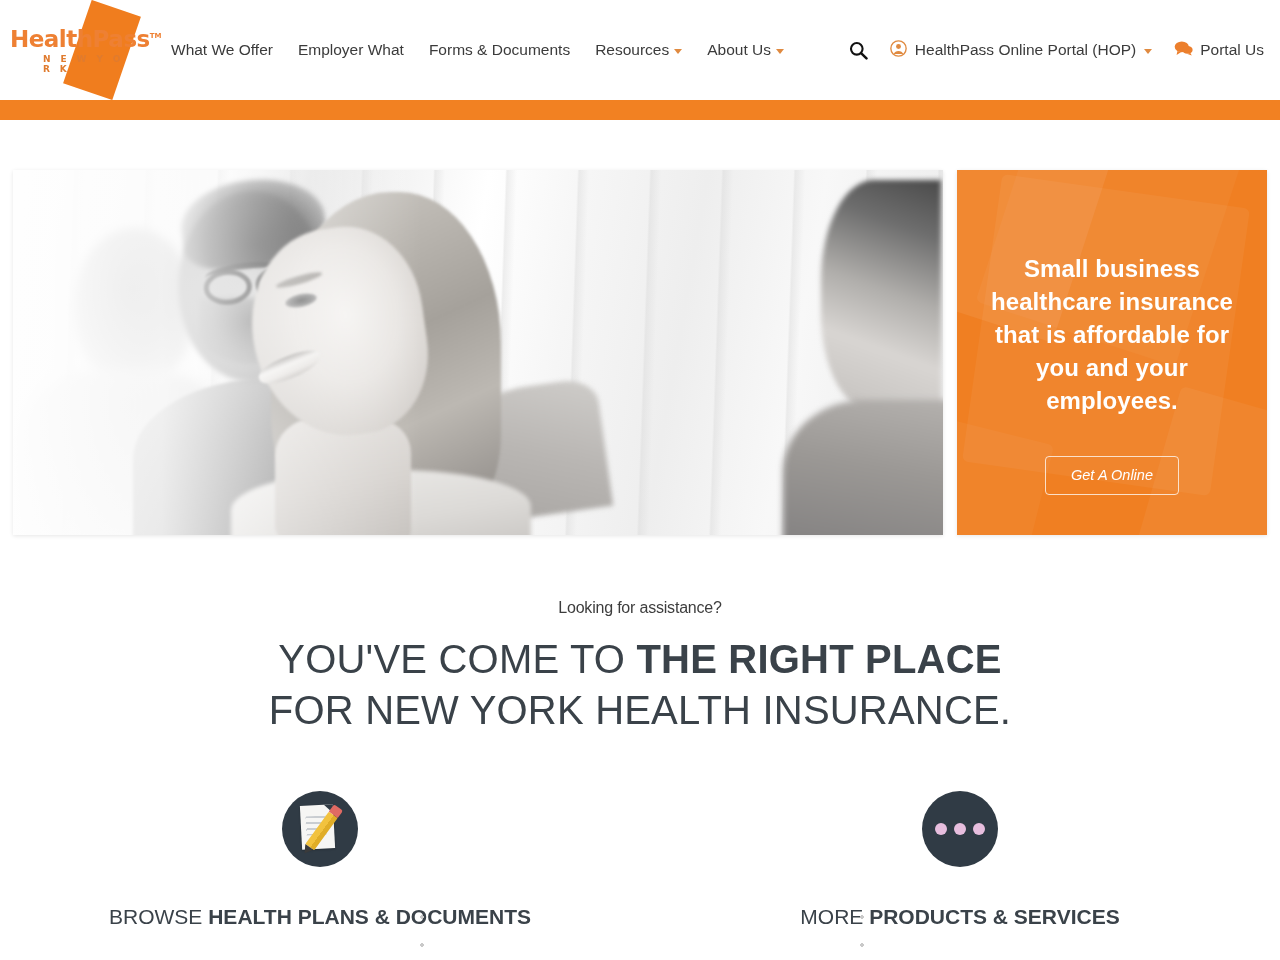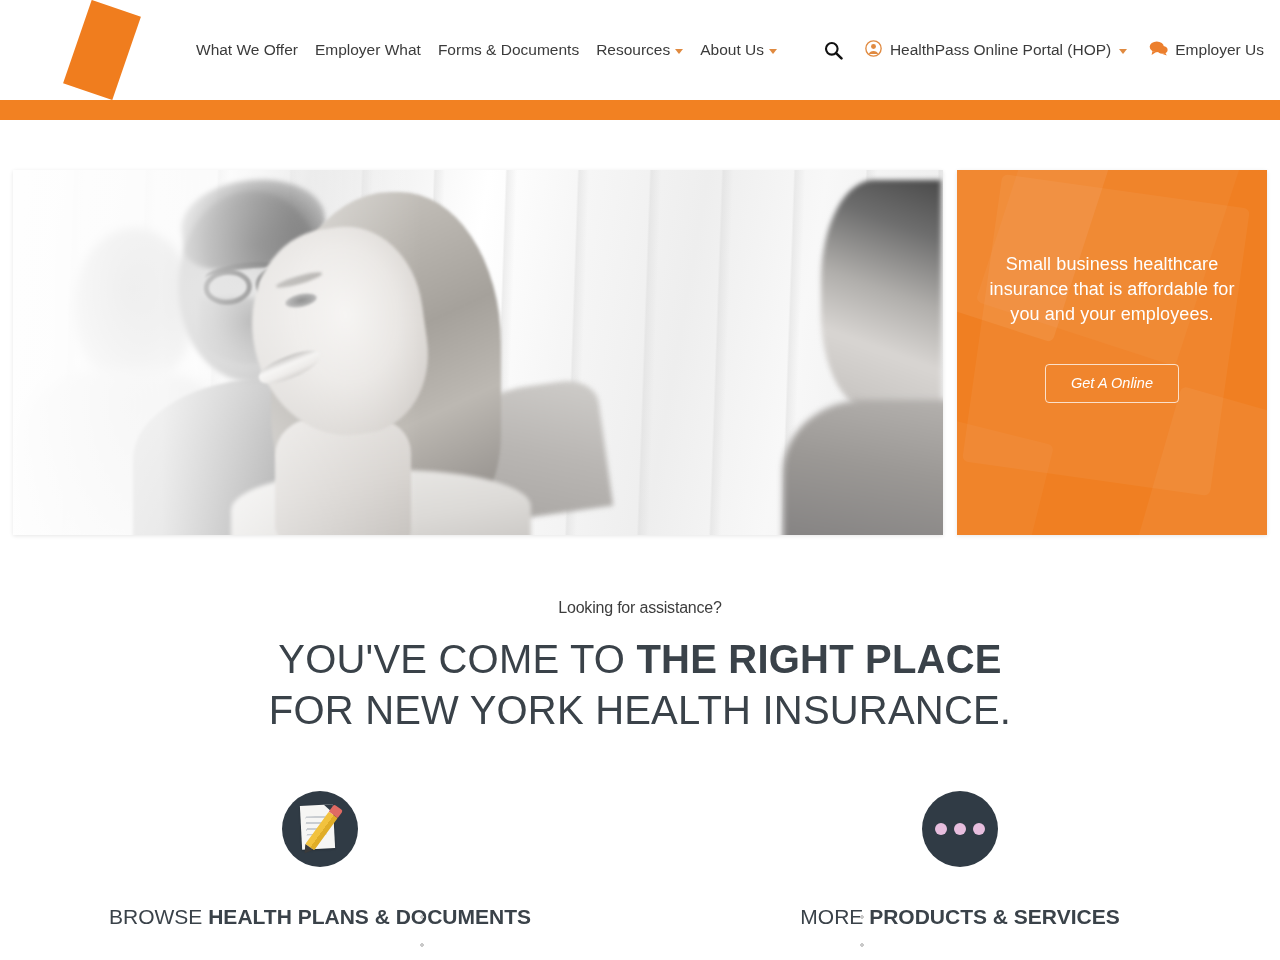--- a/index.html
+++ b/index.html
@@ -66,22 +66,22 @@
     letter-spacing: 3.4px;
     color: #e07b2e;
     margin-top: 3px;
     margin-left: 33px;
   }
 
   
   .nav {
     display: flex;
     align-items: center;
-    gap: 17px;
-    margin-left: 56px;
+    gap: 25px;
+    margin-left: 31px;
   }
   .nav-item {
     font-size: 15.5px;
     color: #3b3b3b;
     white-space: nowrap;
     cursor: pointer;
     display: flex;
     align-items: center;
     gap: 5px;
   }
@@ -319,23 +319,23 @@
   .ps4 { left: 198px; top: 236px; width: 170px; height: 170px; transform: rotate(16deg); background: rgba(255,255,255,0.05); }
   .ps5 { left: -70px; top: 255px; width: 150px; height: 160px; transform: rotate(14deg); background: rgba(255,255,255,0.04); }
   .promo-inner {
     position: relative;
     z-index: 3;
     padding: 82px 27px 0 27px;
     text-align: center;
   }
   .promo-text {
     color: #ffffff;
-    font-size: 18px;
+    font-size: 24px;
     line-height: 1.38;
-    font-weight: normal;
+    font-weight: bold;
     letter-spacing: 0.1px;
   }
   .btn-quote {
     margin-top: 38px;
     display: inline-block;
     border: 1px solid rgba(255,255,255,0.75);
     background: transparent;
     color: #ffffff;
     font-style: italic;
     font-size: 14.5px;
@@ -463,20 +463,24 @@
   .div1 { left: 420px; }
   .div2 { left: 860px; }
 </style>
 </head>
 <body>
 
 <div class="header">
 
   <div class="logo-wrap">
     <div class="logo-card"></div>
+    <div class="logo-text">
+      <div class="logo-main"><span>HealthPass</span><span class="logo-tm">TM</span></div>
+      <div class="logo-sub">N E W   Y O R K</div>
+    </div>
   </div>
 
   <nav class="nav">
     <div class="nav-item">
       <span>What We Offer</span>
     </div>
     <div class="nav-item">
       <span>Employer What</span>
     </div>
     <div class="nav-item">
@@ -514,21 +518,21 @@
 
     <div class="contact">
       <span>
         <svg width="19" height="16" viewBox="0 0 22 18">
           <ellipse cx="9" cy="7.6" rx="8.2" ry="6.2" fill="#ec7f2d"></ellipse>
           <path d="M4 12.4 L3 17 L8.4 13.6 Z" fill="#ec7f2d"></path>
           <ellipse cx="15.6" cy="11.2" rx="6" ry="4.6" fill="#ec7f2d"></ellipse>
           <path d="M18.8 14.6 L20.6 17.6 L15.6 16 Z" fill="#ec7f2d"></path>
         </svg>
       </span>
-      <span>Employer Us</span>
+      <span>Portal Us</span>
     </div>
   </div>
 </div>
 
 <div class="orange-bar"></div>
 
 <div class="hero-region">
 
   <div class="hero-photo">
     <div class="photo-bg"></div>

